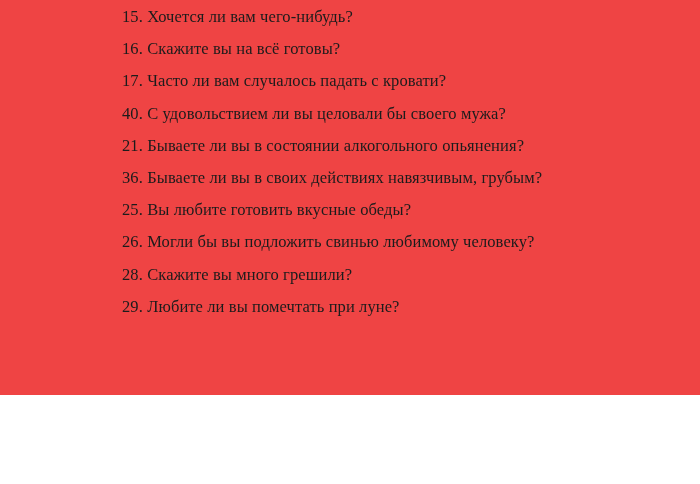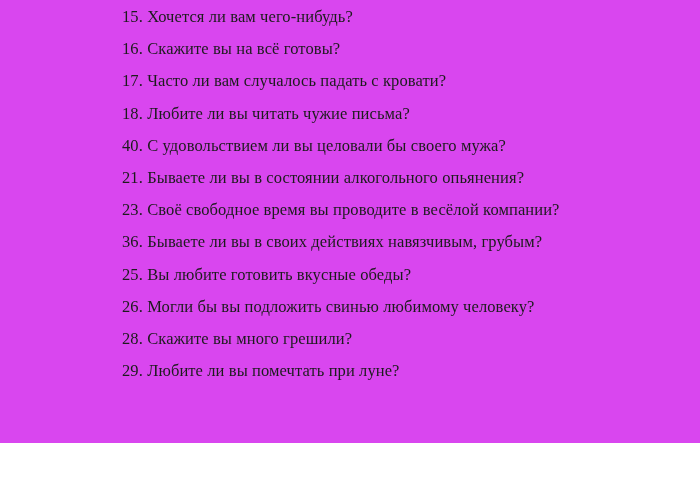--- a/index.html
+++ b/index.html
@@ -3,23 +3,23 @@
 <meta charset="utf-8">
 <style>
   html, body {
     margin: 0;
     padding: 0;
     background: #ffffff;
   }
   .page {
     position: relative;
     width: 700px;
-    height: 443px;
+    height: 395px;
     box-sizing: border-box;
-    background: #d946ef;
+    background: #ef4444;
     overflow: hidden;
     font-family: "Liberation Serif", "DejaVu Serif", serif;
     color: #1c1c1c;
     padding: 1px 10px 0 122px;
   }
   .question-line {
     margin: 0;
     font-size: 16.5px;
     line-height: 32.2px;
     white-space: nowrap;
@@ -32,22 +32,20 @@
     display: inline;
   }
 </style>
 </head>
 <body>
 
 <div class="page">
   <p class="question-line"><span class="q-num">15.</span> <span class="q-text">Хочется ли вам чего-нибудь?</span></p>
   <p class="question-line"><span class="q-num">16.</span> <span class="q-text">Скажите вы на всё готовы?</span></p>
   <p class="question-line"><span class="q-num">17.</span> <span class="q-text">Часто ли вам случалось падать с кровати?</span></p>
-  <p class="question-line"><span class="q-num">18.</span> <span class="q-text">Любите ли вы читать чужие письма?</span></p>
   <p class="question-line"><span class="q-num">40.</span> <span class="q-text">С удовольствием ли вы целовали бы своего мужа?</span></p>
   <p class="question-line"><span class="q-num">21.</span> <span class="q-text">Бываете ли вы в состоянии алкогольного опьянения?</span></p>
-  <p class="question-line"><span class="q-num">23.</span> <span class="q-text">Своё свободное время вы проводите в весёлой компании?</span></p>
   <p class="question-line"><span class="q-num">36.</span> <span class="q-text">Бываете ли вы в своих действиях навязчивым, грубым?</span></p>
   <p class="question-line"><span class="q-num">25.</span> <span class="q-text">Вы любите готовить вкусные обеды?</span></p>
   <p class="question-line"><span class="q-num">26.</span> <span class="q-text">Могли бы вы подложить свинью любимому человеку?</span></p>
   <p class="question-line"><span class="q-num">28.</span> <span class="q-text">Скажите вы много грешили?</span></p>
   <p class="question-line"><span class="q-num">29.</span> <span class="q-text">Любите ли вы помечтать при луне?</span></p>
 </div>
 
 </body></html>

